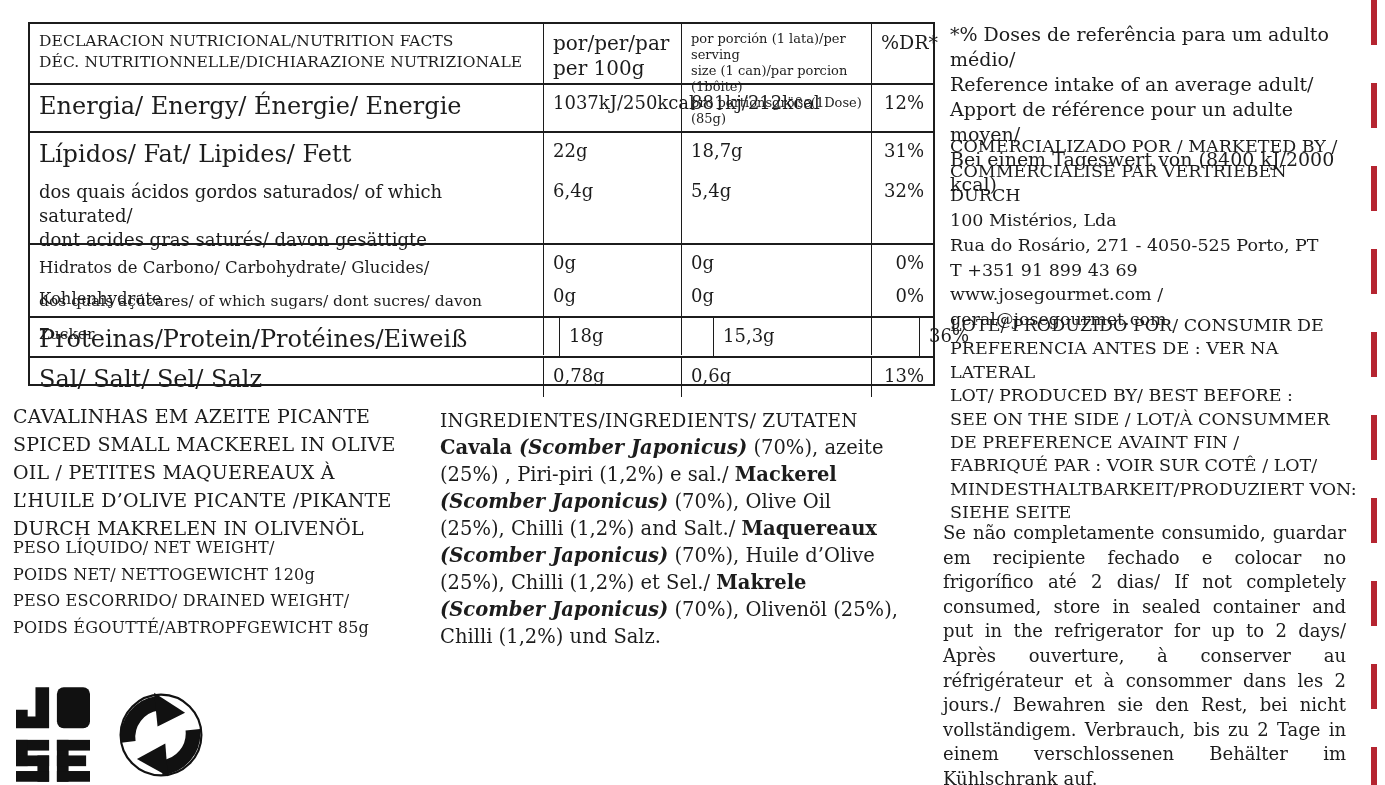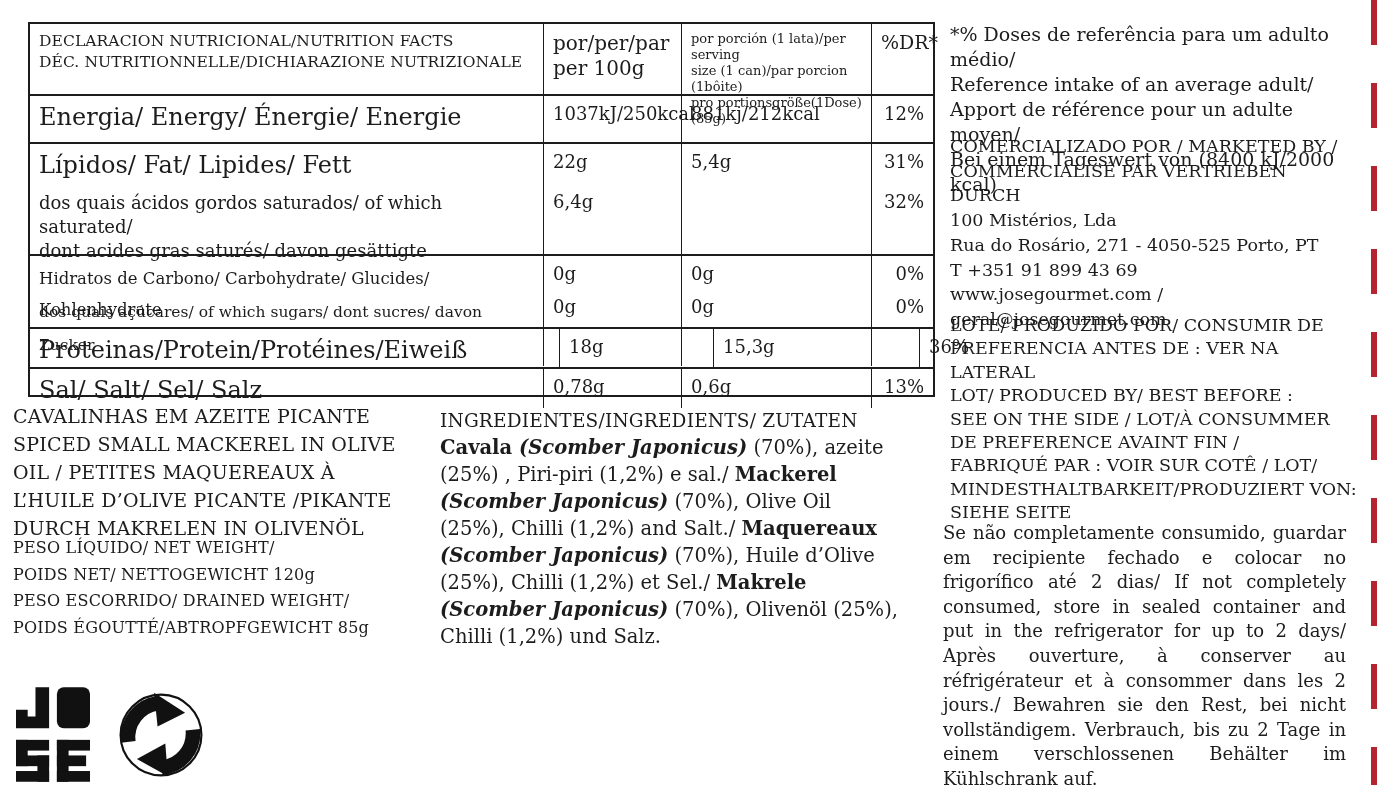--- a/index.html
+++ b/index.html
@@ -23,21 +23,21 @@
     position:absolute;left:28px;top:22px;width:907px;
     border:2px solid var(--ink);
   }
   .trow{
     display:grid;
     grid-template-columns:513px 138px 190px 1fr;
   }
   .trow + .trow{border-top:2px solid var(--ink);}
   .trow > div{padding:7px 9px 4px 9px;}
   .trow > div + div{border-left:1.5px solid var(--ink);}
-  .h-row{height:70px;}
+  .h-row{height:59px;}
   .r-energy{height:48px;}
   .g-fat{height:112px;}
   .g-carb{height:73px;}
   .r-prot{height:40px;gap:16px;}
   .r-salt{height:28px;}
   .cell-label{font-size:24px;}
   .cell-val{font-size:18px;}
   .cell-dr{font-size:18px;text-align:right;padding-right:12px;}
   .h-declaration{font-size:15.5px;line-height:21px;letter-spacing:.1px;padding-top:6px;}
   .h-per100{font-size:20px;line-height:25px;}
@@ -99,20 +99,21 @@
       <div>
         <div class="cell-label sub1-fat">Lípidos/ Fat/ Lipides/ Fett</div>
         <div class="lbl-cond1 preline">dos quais ácidos gordos saturados/ of which saturated/
 dont acides gras saturés/ davon gesättigte</div>
       </div>
       <div>
         <div class="cell-val sub1-fat">22g</div>
         <div class="cell-val">6,4g</div>
       </div>
       <div>
+        <div class="cell-val sub1-fat">18,7g</div>
         <div class="cell-val">5,4g</div>
       </div>
       <div class="cell-dr">
         <div class="sub1-fat">31%</div>
         <div>32%</div>
       </div>
     </div>
 
     <div class="trow g-carb">
       <div>

